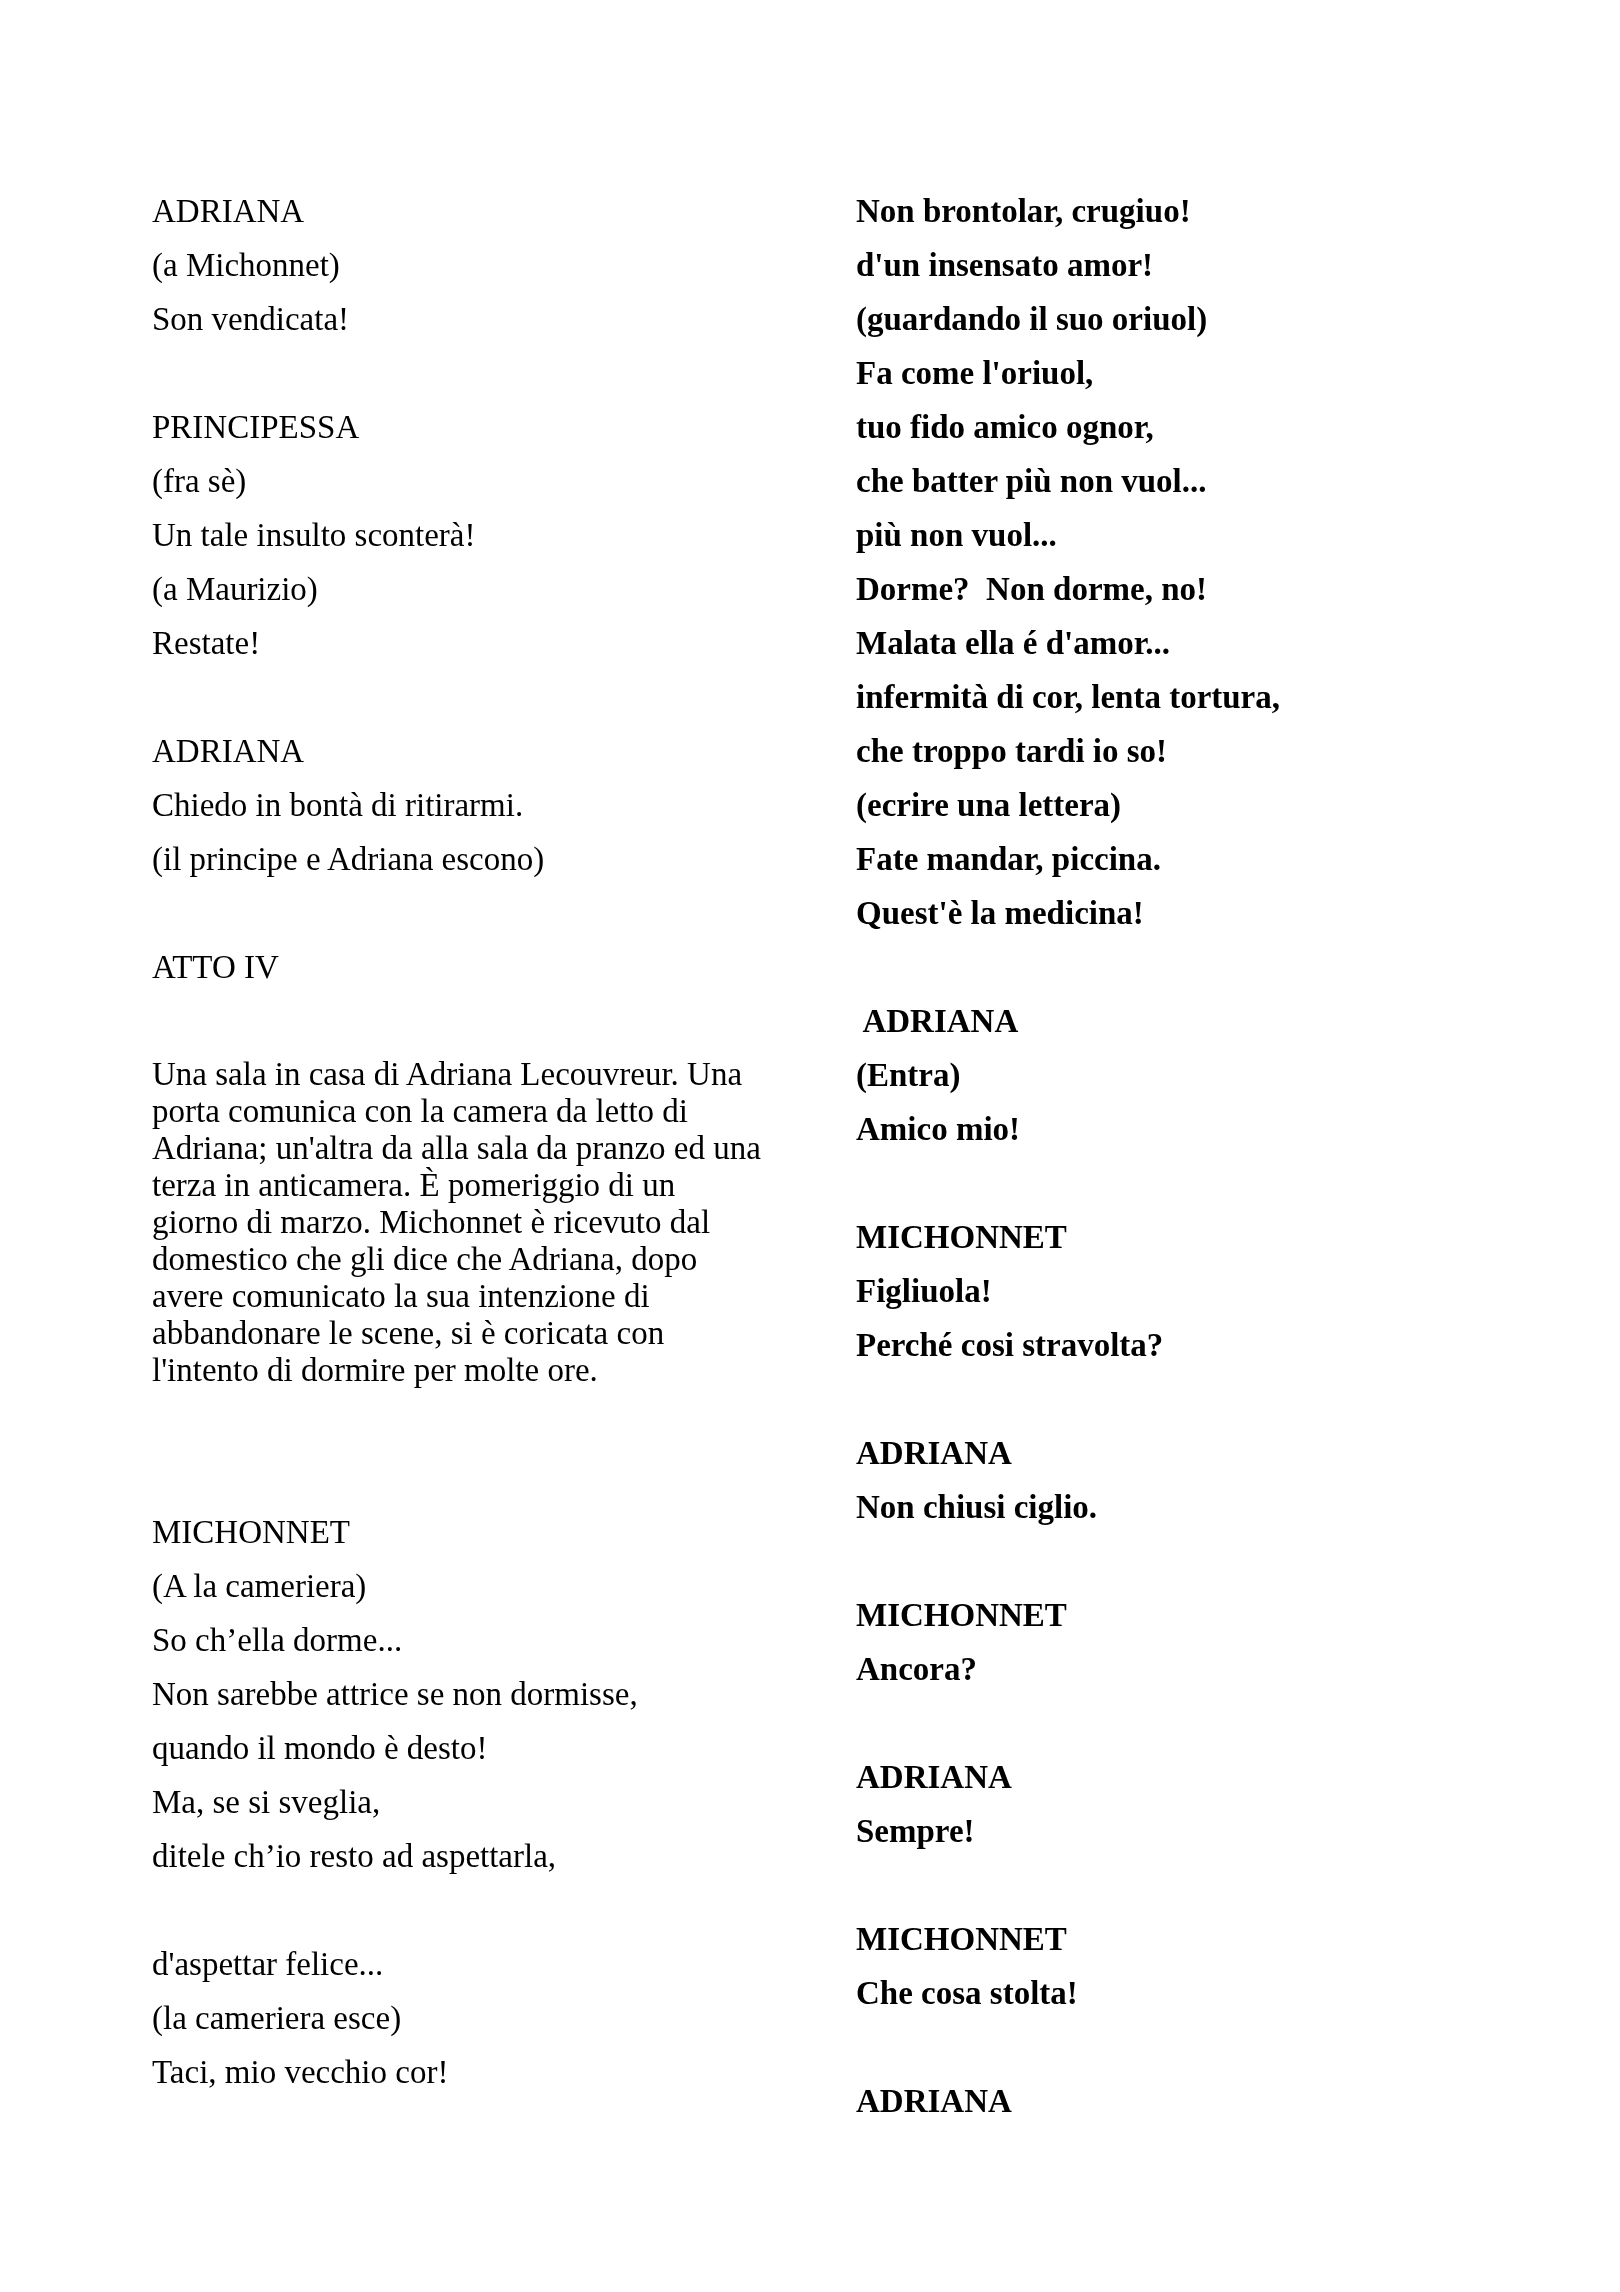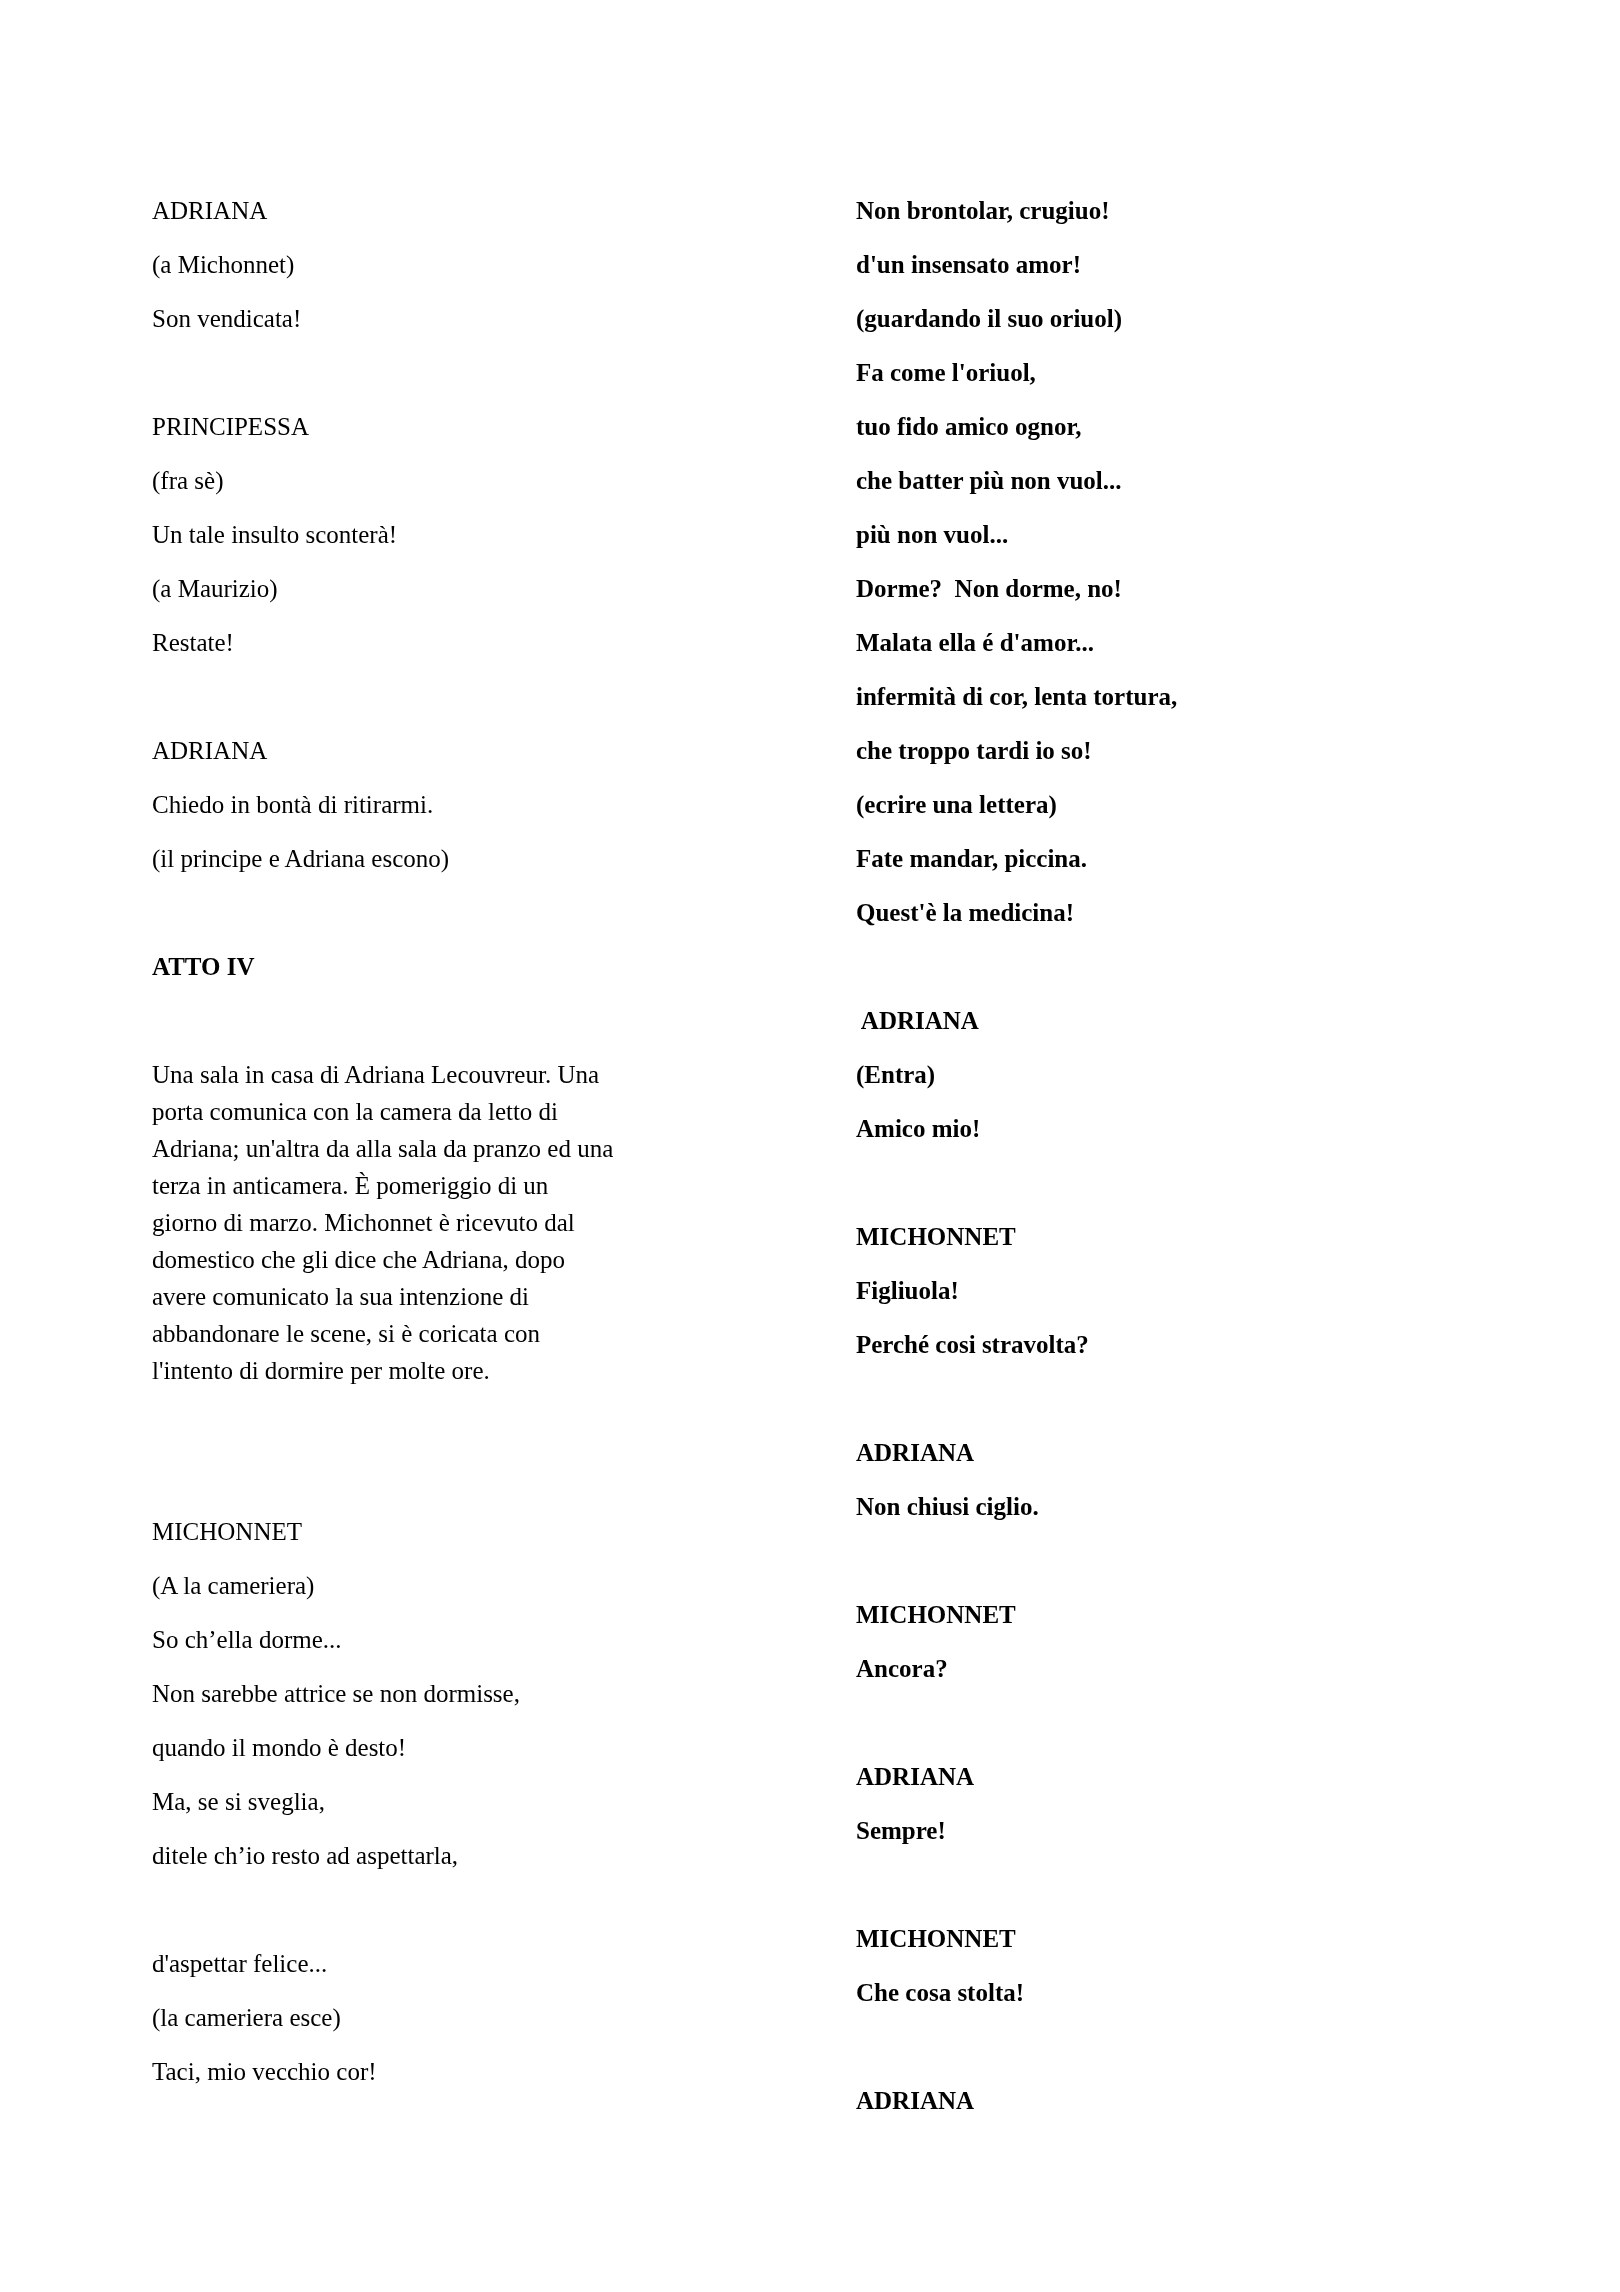--- a/index.html
+++ b/index.html
@@ -2,36 +2,36 @@
 <html><head>
 <meta charset="utf-8">
 <style>
   html, body { margin: 0; padding: 0; background: #888; }
   .page {
     position: relative;
     width: 1620px;
     height: 2293px;
     background: #ffffff;
     font-family: "Liberation Serif", "DejaVu Serif", serif;
-    font-size: 25px;
+    font-size: 33px;
     color: #000000;
     overflow: hidden;
   }
   .column {
     position: absolute;
     top: 184px;
     white-space: pre;
   }
   .column.left  { left: 152px; }
   .column.right { left: 856px; font-weight: bold; }
   .line {
     height: 54px;
     line-height: 54px;
   }
-  .line.heading { font-weight: bold; }
+  .line.heading { font-weight: normal; }
   .stage-paragraph { margin-top: 8px; }
   .pline {
     height: 37px;
     line-height: 37px;
   }
   .gap { width: 1px; }
 </style>
 </head>
 <body>
 

